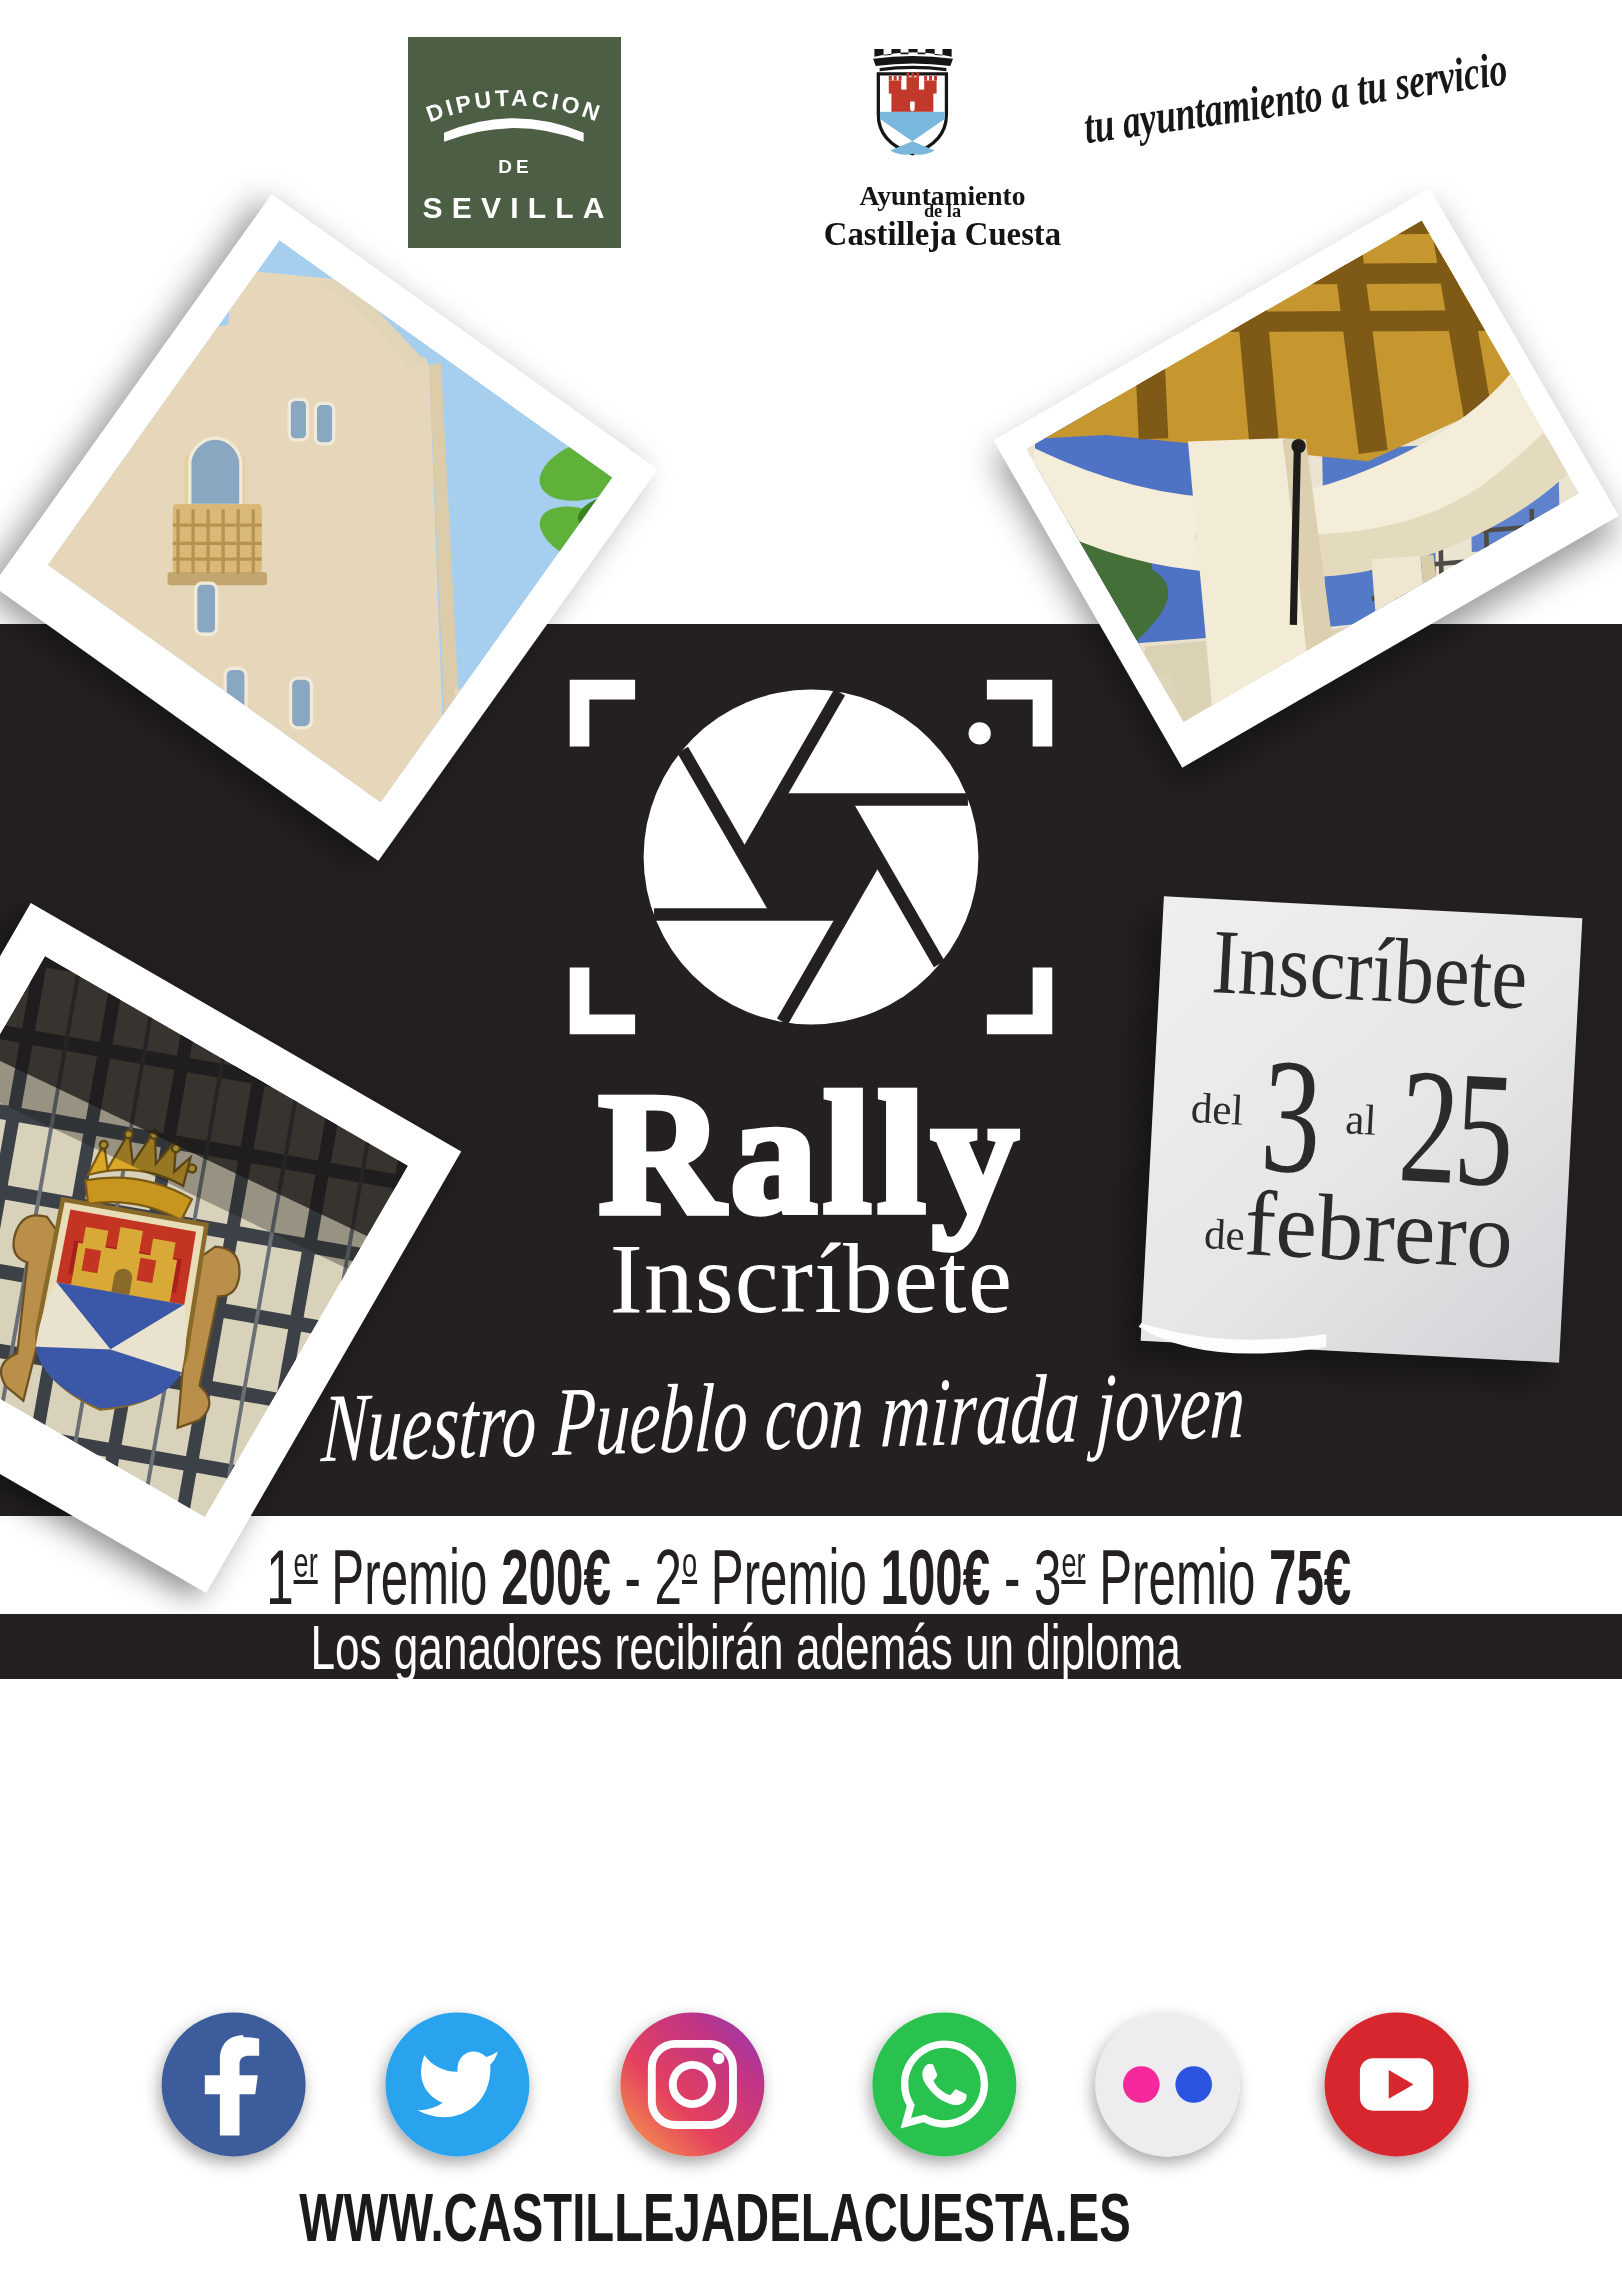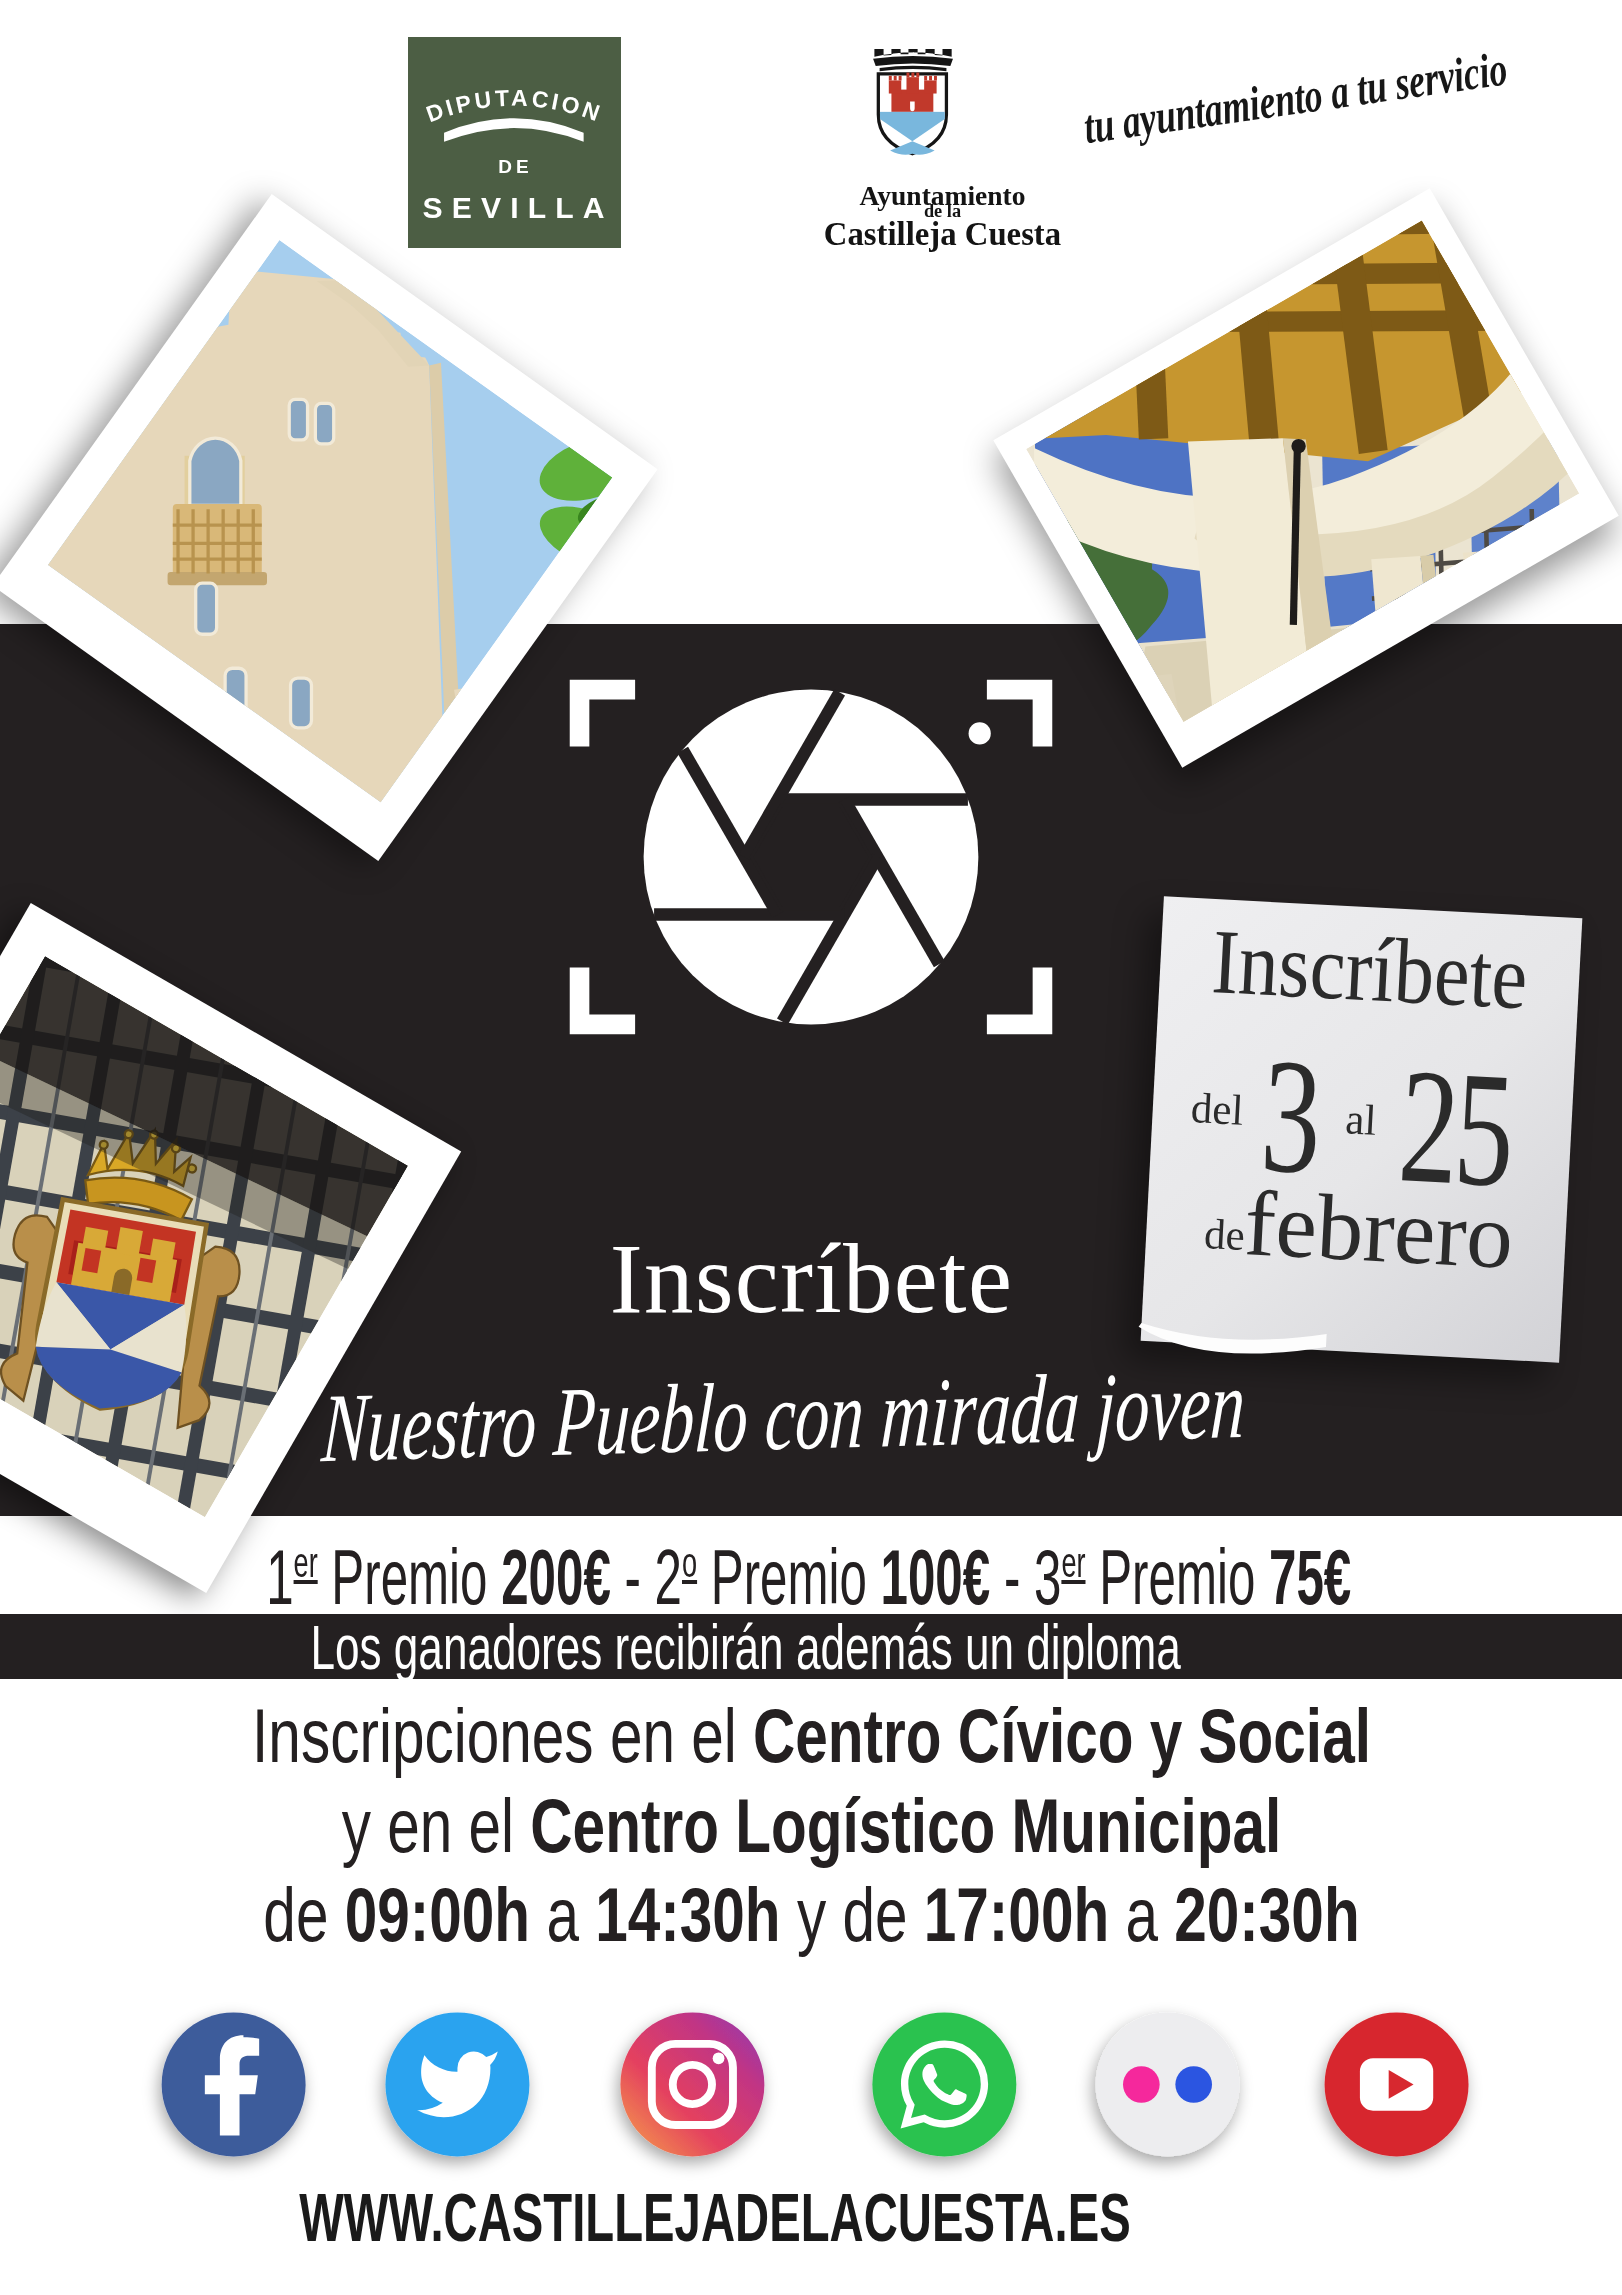--- a/index.html
+++ b/index.html
@@ -335,20 +335,23 @@
       <line x1="-51" y1="-88" x2="240" y2="-88" transform="rotate(60)"></line>
       <line x1="-51" y1="-88" x2="240" y2="-88" transform="rotate(120)"></line>
       <line x1="-51" y1="-88" x2="240" y2="-88" transform="rotate(180)"></line>
       <line x1="-51" y1="-88" x2="240" y2="-88" transform="rotate(240)"></line>
       <line x1="-51" y1="-88" x2="240" y2="-88" transform="rotate(300)"></line>
     </g>
     <polygon points="91,0 45.5,78.8 -45.5,78.8 -91,0 -45.5,-78.8 45.5,-78.8" fill="#242021" stroke="#242021" stroke-width="5"></polygon>
   </g>
 </svg>
 
+<div class="abs" style="left:0;top:1067px;width:1623px;text-align:center">
+  <div style="display:inline-block;font-family:'Liberation Serif',serif;font-weight:bold;font-size:174px;line-height:1;color:#fff;-webkit-text-stroke:6.5px #fff;letter-spacing:5.9px">Rally</div>
+</div>
 <div class="abs" style="left:0;top:1229px;width:1623px;text-align:center">
   <div style="display:inline-block;font-family:'Liberation Serif',serif;font-size:99px;line-height:1;color:#fff;letter-spacing:1.3px">Inscríbete</div>
 </div>
 
 <div class="abs" style="left:-28px;top:1367px;width:1623px;text-align:center;transform:rotate(-1.5deg)">
   <div style="display:inline-block;font-family:'Liberation Serif',serif;font-style:italic;font-size:98px;line-height:1;color:#fff;transform:scaleX(0.70) skewX(-6deg);transform-origin:center;white-space:nowrap">Nuestro Pueblo con mirada joven</div>
 </div>
 
 <div class="abs" style="left:1152px;top:907px;width:419px;height:445px;background:linear-gradient(135deg,#efeff1 0%,#e6e6e8 55%,#d2d2d6 100%);transform:rotate(3deg);box-shadow:-14.4px 18.3px 33px rgba(0,0,0,0.4)">
   <div class="abs" style="left:0;top:16.4px;width:419px;text-align:center;font-family:'Liberation Serif',serif;font-size:92px;line-height:1;color:#2b2b2b;transform:scaleX(0.87)">Inscríbete</div>
@@ -365,27 +368,20 @@
 
 <div class="abs" style="left:-39px;top:1539px;width:1700px;text-align:left">
   <div style="display:inline-block;transform:scaleX(0.64);transform-origin:center;font-size:77px;line-height:1;color:#242021;white-space:nowrap">1<sup style="font-size:55%;text-decoration:underline">er</sup> Premio <b>200€</b> - 2<sup style="font-size:55%;text-decoration:underline">o</sup> Premio <b>100€</b> - 3<sup style="font-size:55%;text-decoration:underline">er</sup> Premio <b>75€</b></div>
 </div>
 
 <div class="abs" style="left:0;top:1614px;width:1623px;height:65px;background:#242021"></div>
 <div class="abs" style="left:0;top:1616px;width:1492px;text-align:center">
   <div style="display:inline-block;transform:scaleX(0.70);transform-origin:center;font-size:63px;line-height:1;color:#fff;white-space:nowrap">Los ganadores recibirán además un diploma</div>
 </div>
 
-<div class="abs" style="left:0;top:1691px;width:1623px;text-align:center">
-  <div style="display:inline-block;transform:scaleX(0.77);transform-origin:center;font-size:76px;line-height:1.18;color:#242021;white-space:nowrap">
-    Inscripciones en el <b>Centro Cívico y Social</b><br>
-    y en el <b>Centro Logístico Municipal</b><br>
-    de <b>09:00h</b> a <b>14:30h</b> y de <b>17:00h</b> a <b>20:30h</b>
-  </div>
-</div>
 
 <svg class="abs" style="left:0;top:1996px" width="1623" height="190" viewBox="0 0 2480 290">
   <defs>
     <linearGradient id="iggrad" x1="0%" y1="100%" x2="100%" y2="0%">
       <stop offset="0%" stop-color="#f7a648"></stop>
           <stop offset="38%" stop-color="#e4405f"></stop>
           <stop offset="72%" stop-color="#c13584"></stop>
           <stop offset="100%" stop-color="#8a3ab9"></stop>
     </linearGradient>
     <filter id="ds" x="-30%" y="-30%" width="160%" height="160%">

